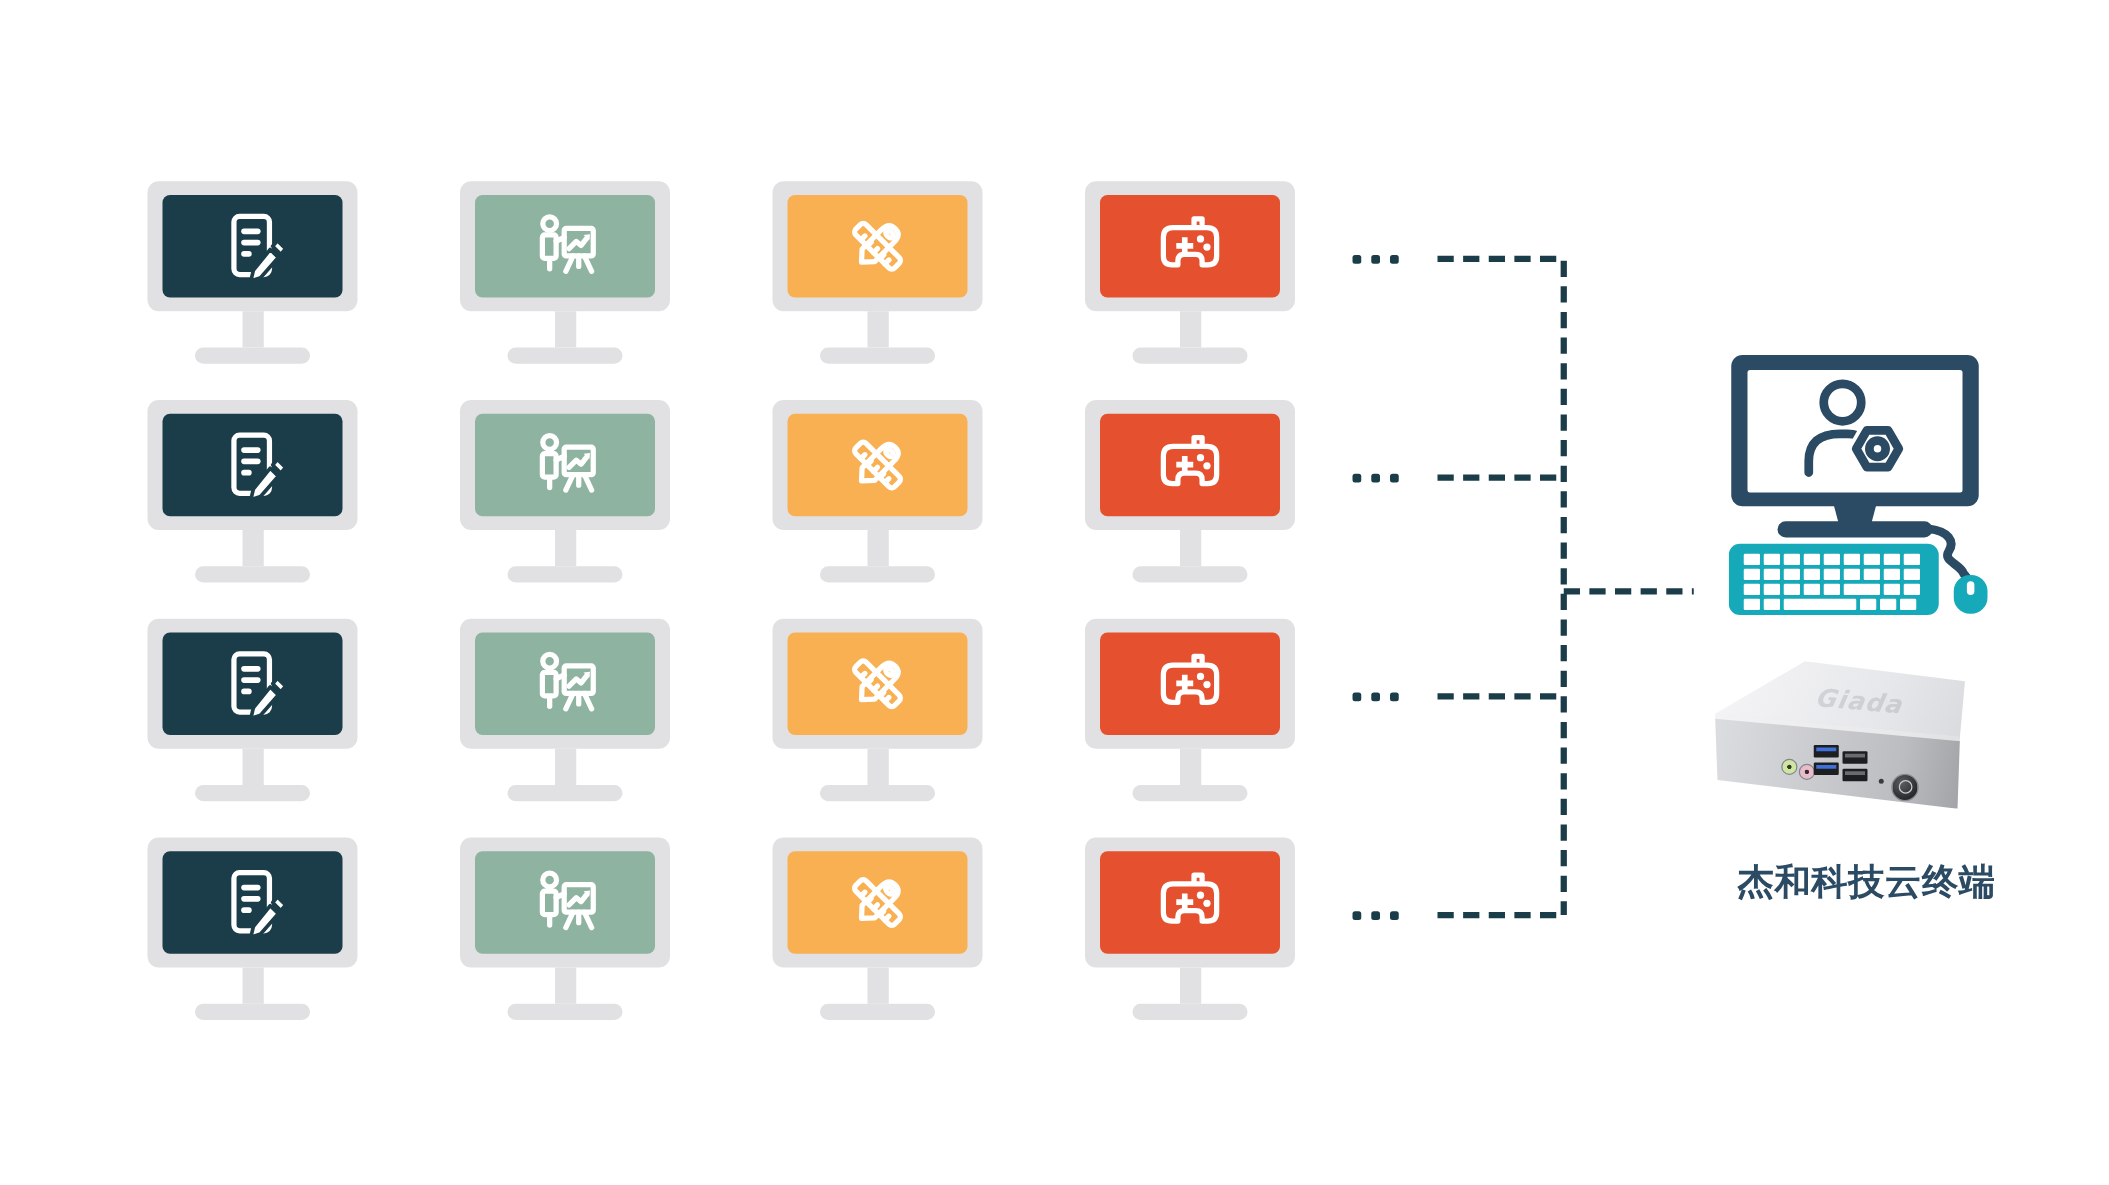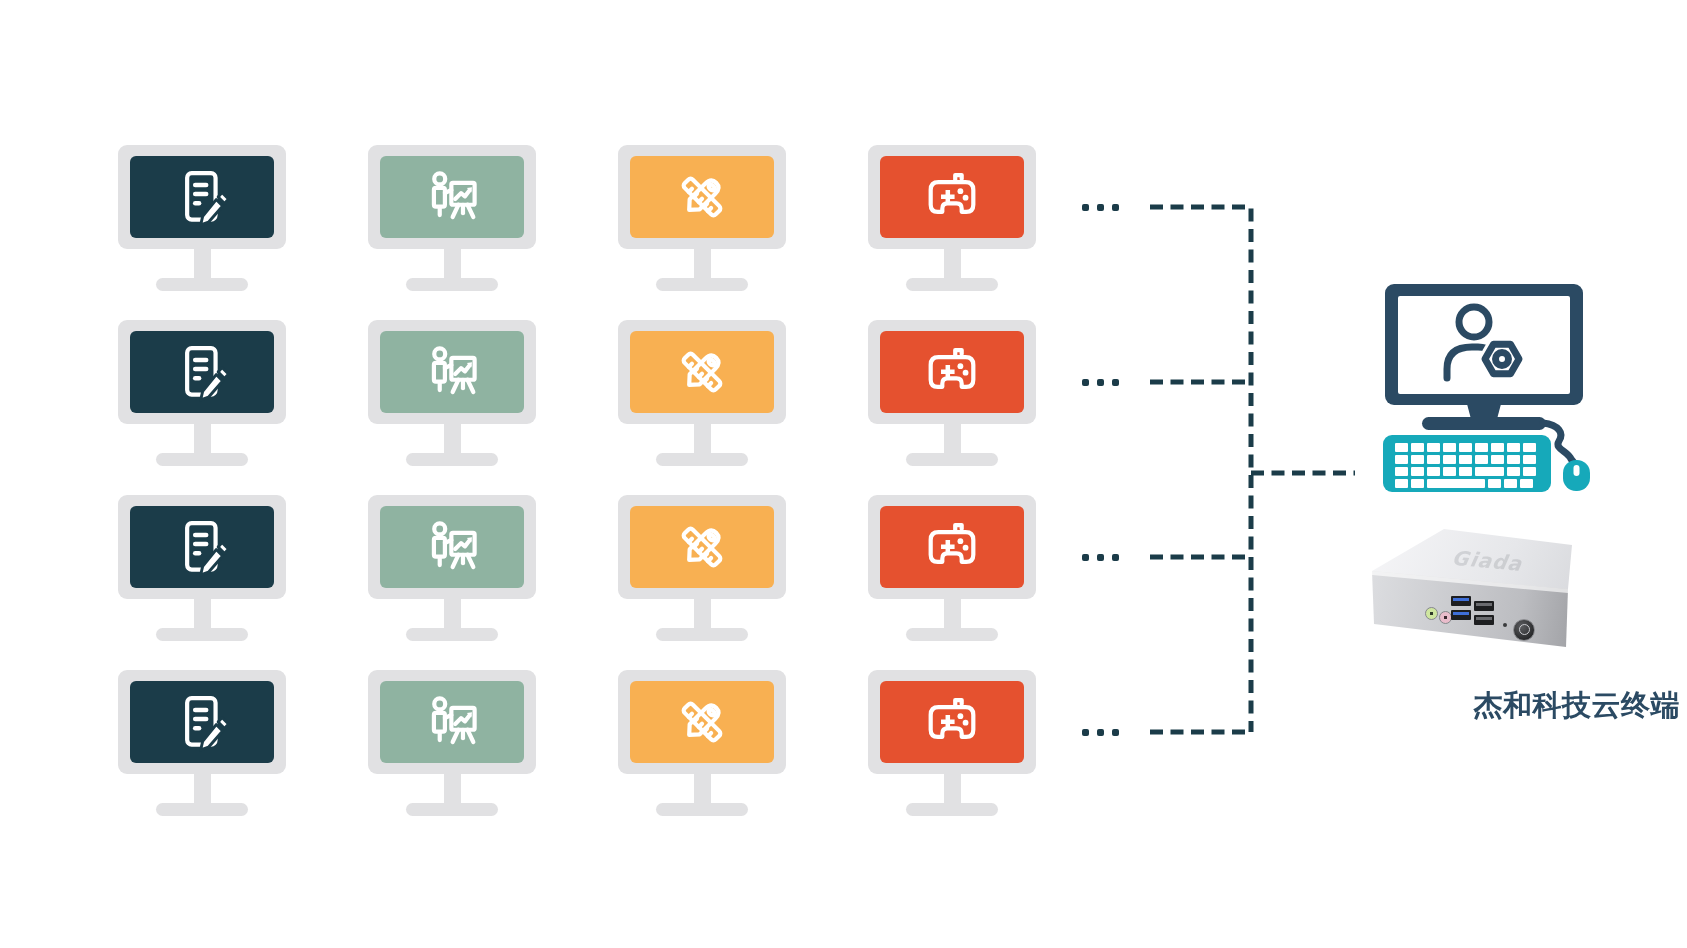--- a/index.html
+++ b/index.html
@@ -76,21 +76,21 @@
     position:absolute;left:143px;top:92px;width:20px;height:20px;border-radius:50%;
     background:radial-gradient(circle at 38% 32%,#5c5d60,#28292b 72%);border:1px solid #8a8b8f;
   }
   .power-btn::after{
     content:"";display:block;width:9px;height:9px;border:1.5px solid #c9cace;border-radius:50%;
     margin:3.5px auto 0 auto;
   }
 
   
   .terminal-label{
-    position:absolute;left:1390px;top:686px;width:290px;text-align:right;
+    position:absolute;left:1390px;top:686px;width:290px;text-align:left;
     font-size:29px;font-weight:bold;color:var(--navy);letter-spacing:0.5px;
   }
 </style>
 </head>
 <body>
 
 <svg width="0" height="0" style="position:absolute" aria-hidden="true">
   <defs>
     <g id="document-edit-icon">
       <rect x="25" y="11" width="44" height="72" rx="7" class="ico-stroke" stroke-width="7"></rect>

